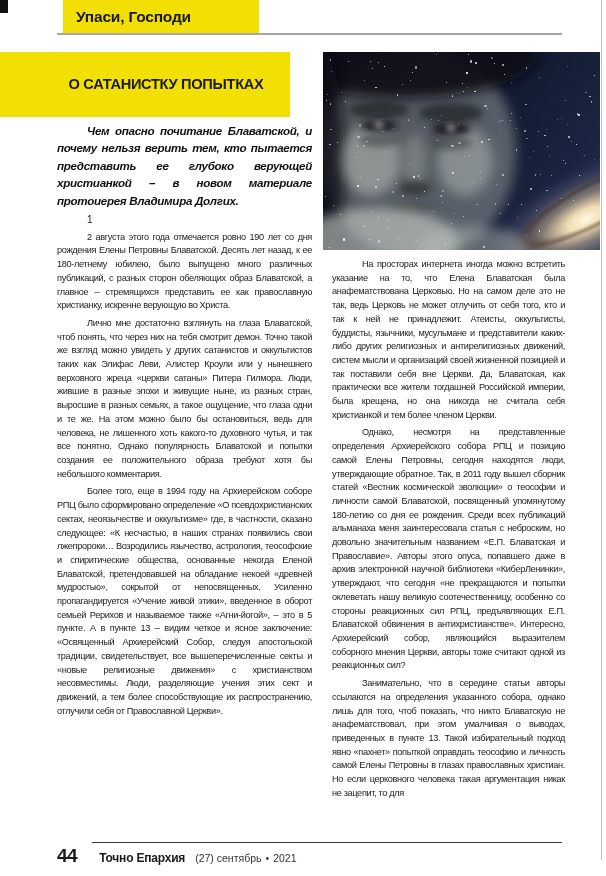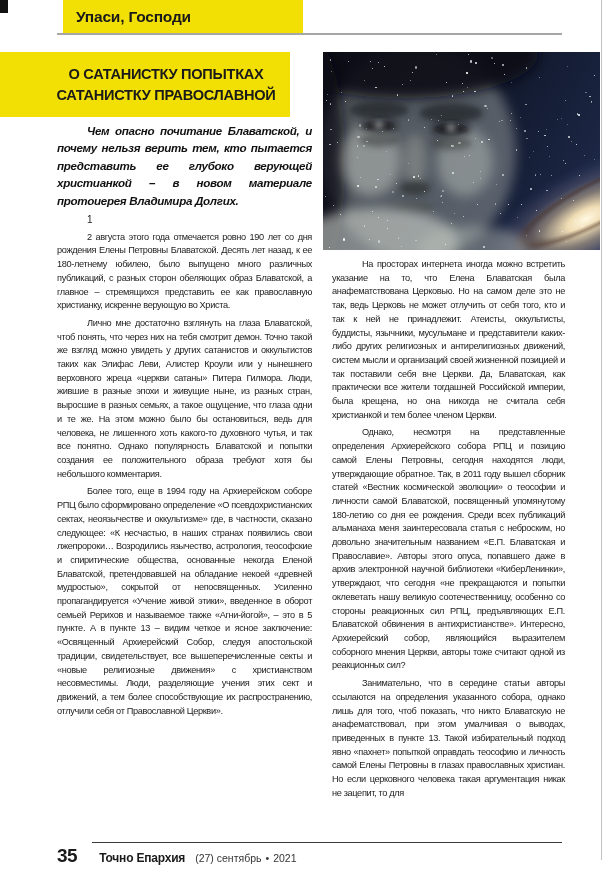--- a/index.html
+++ b/index.html
@@ -11,21 +11,21 @@
   html,body{background:#e9e9e9;}
   .page{
     position:relative;width:606px;height:876px;background:#ffffff;
     font-family:"Liberation Sans",sans-serif;color:var(--ink);
     margin:0 auto;overflow:hidden;
   }
   
   .corner-mark{position:absolute;left:0;top:0;width:8px;height:13px;background:#111;}
   
   .kicker{
-    position:absolute;left:63px;top:0;width:240px;height:33px;background:var(--yellow);
+    position:absolute;left:63px;top:0;width:196px;height:33px;background:var(--yellow);
     display:flex;align-items:center;padding-left:13px;
     font-size:15.5px;font-weight:bold;letter-spacing:-0.2px;
   }
   .kicker-rule{position:absolute;left:57px;top:33px;width:505px;height:1.5px;background:var(--hairline);}
   
   .edge-rule{position:absolute;left:601px;top:0;width:1px;height:860px;background:#c2c2c2;}
   
   .headline{
     position:absolute;left:0;top:52px;width:290px;height:65px;background:var(--yellow);
     display:flex;flex-direction:column;justify-content:center;text-align:center;
@@ -75,21 +75,20 @@
   <div class="corner-mark"></div>
 
   <div class="kicker">
     <span>Упаси, Господи</span>
   </div>
   <div class="kicker-rule"></div>
   <div class="edge-rule"></div>
 
   <div class="headline">
     <span>О САТАНИСТКУ ПОПЫТКАХ</span>
-    <span>САТАНИСТКУ ПРАВОСЛАВНОЙ</span>
   </div>
 
   <div class="portrait">
     <div class="galaxy"></div>
     <div class="galaxy-dust"></div>
     <svg width="277" height="198" viewBox="0 0 277 198">
       <defs>
         <filter id="soft" x="-60%" y="-60%" width="220%" height="220%">
           <feGaussianBlur stdDeviation="6"></feGaussianBlur>
         </filter>
@@ -299,20 +298,20 @@
   </div>
 
   <div class="col col-right">
     <p>На просторах интернета иногда можно встретить указание на то, что Елена Блаватская была анафематствована Церковью. Но на самом деле это не так, ведь Церковь не может отлучить от себя того, кто и так к ней не принадлежит. Атеисты, оккультисты, буддисты, язычники, мусульмане и представители каких-либо других религиозных и антирелигиозных движений, систем мысли и организаций своей жизненной позицией и так поставили себя вне Церкви. Да, Блаватская, как практически все жители тогдашней Российской империи, была крещена, но она никогда не считала себя христианкой и тем более членом Церкви.</p>
     <p>Однако, несмотря на представленные определения Архиерейского собора РПЦ и позицию самой Елены Петровны, сегодня находятся люди, утверждающие обратное. Так, в 2011 году вышел сборник статей «Вестник космической эволюции» о теософии и личности самой Блаватской, посвященный упомянутому 180-летию со дня ее рождения. Среди всех публикаций альманаха меня заинтересовала статья с неброским, но довольно значительным названием «Е.П. Блаватская и Православие». Авторы этого опуса, попавшего даже в архив электронной научной библиотеки «КиберЛенинки», утверждают, что сегодня «не прекращаются и попытки оклеветать нашу великую соотечественницу, особенно со стороны реакционных сил РПЦ, предъявляющих Е.П. Блаватской обвинения в антихристианстве». Интересно, Архиерейский собор, являющийся выразителем соборного мнения Церкви, авторы тоже считают одной из реакционных сил?</p>
     <p>Занимательно, что в середине статьи авторы ссылаются на определения указанного собора, однако лишь для того, чтоб показать, что никто Блаватскую не анафематствовал, при этом умалчивая о выводах, приведенных в пункте 13. Такой избирательный подход явно «пахнет» попыткой оправдать теософию и личность самой Елены Петровны в глазах православных христиан. Но если церковного человека такая аргументация никак не зацепит, то для</p>
   </div>
 
   <div class="footer-rule"></div>
   <div class="footer">
-    <span class="page-num">35</span>
+    <span class="page-num">44</span>
     <span class="mag-name">Точно Епархия</span>
     <span class="issue">
       <span>(27) сентябрь</span><span class="bullet">•</span><span>2021</span>
     </span>
   </div>
 
 </div>
 
 </body></html>

